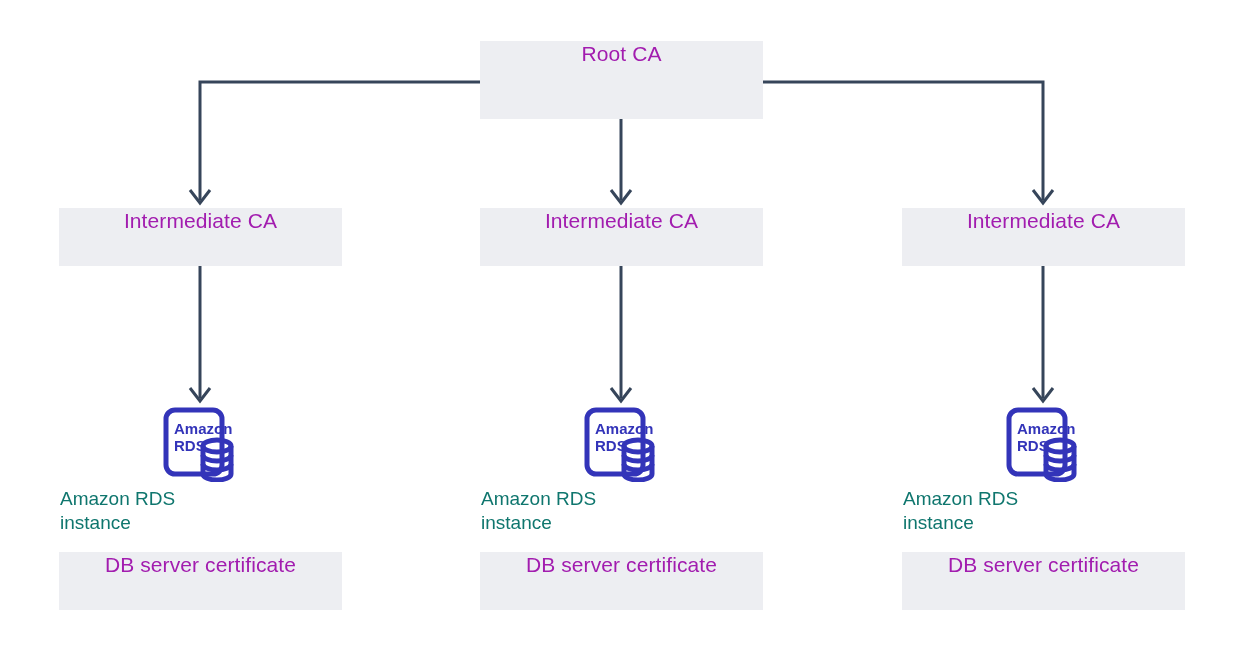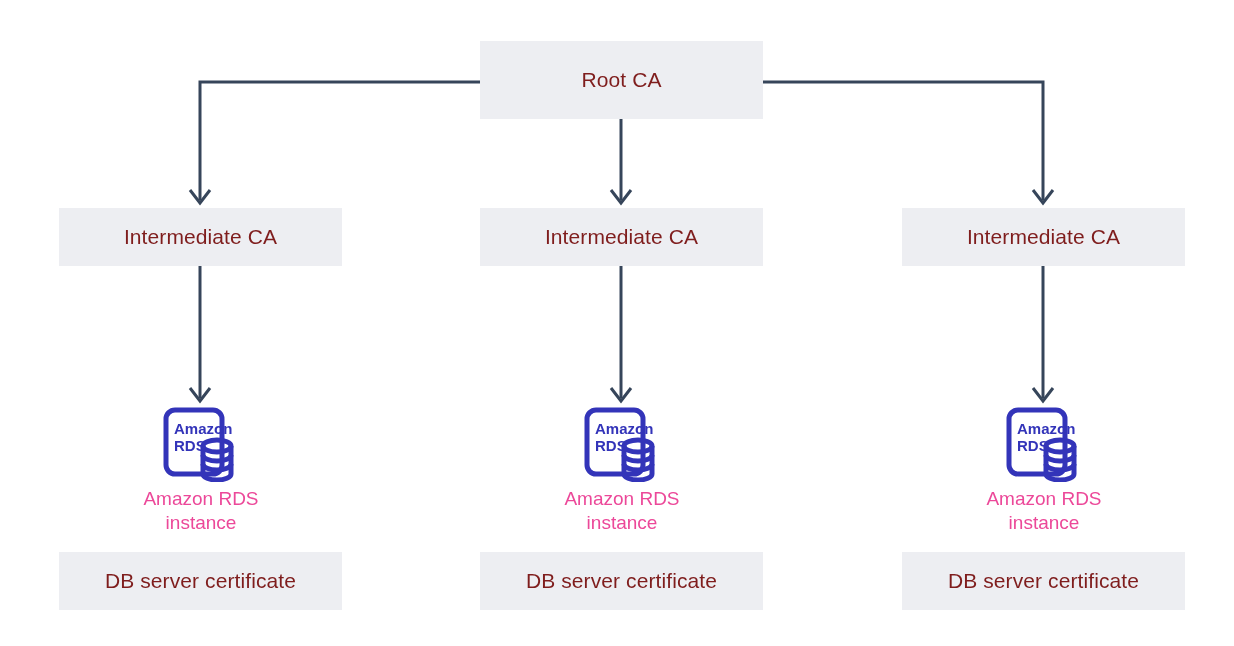--- a/index.html
+++ b/index.html
@@ -13,35 +13,35 @@
   #canvas {
     position: relative;
     width: 1234px;
     height: 646px;
     background: #ffffff;
     overflow: hidden;
   }
   .box {
     position: absolute;
     background: #edeef2;
-    color: #7f1d1d;
+    color: #a21caf;
     font-size: 21px;
     line-height: 1.2;
     display: flex;
-    align-items: center;
+    align-items: flex-start;
     justify-content: center;
     text-align: center;
     letter-spacing: 0.1px;
   }
   .caption {
     position: absolute;
-    color: #ec4899;
+    color: #0f766e;
     font-size: 19px;
     line-height: 24px;
-    text-align: center;
+    text-align: left;
     white-space: pre-line;
   }
   .svg-layer {
     position: absolute;
     left: 0;
     top: 0;
     width: 1234px;
     height: 646px;
     pointer-events: none;
   }

